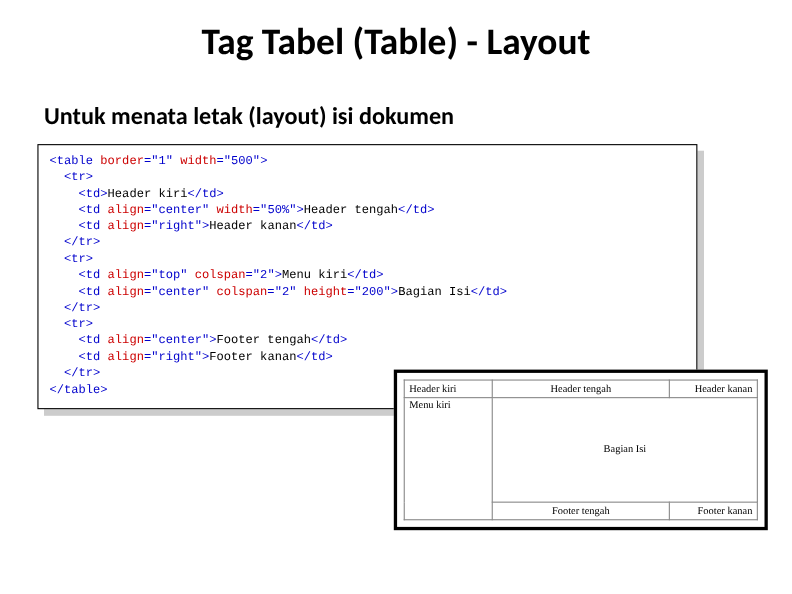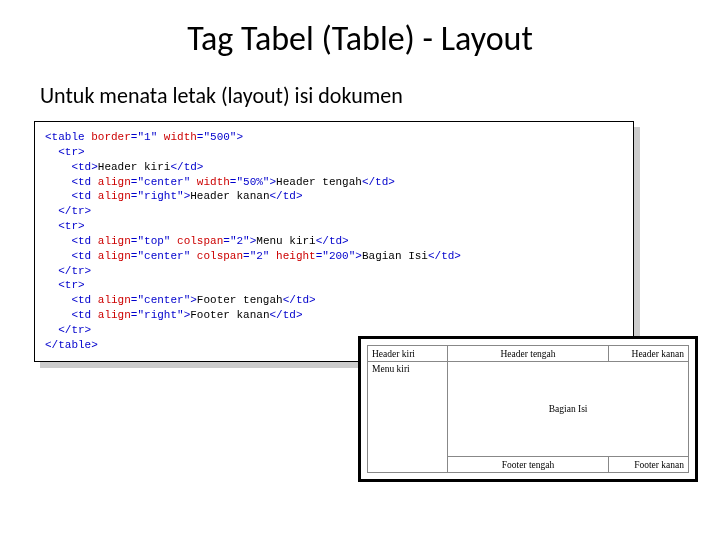--- a/index.html
+++ b/index.html
@@ -10,28 +10,28 @@
     background: #fff;
     font-family: Calibri, Arial, sans-serif;
     color: #000;
     position: relative;
     overflow: hidden;
   }
   .title {
     font-size: 34px;
     text-align: center;
     margin-top: 18px;
-    margin-bottom: 23px;
-    font-weight: 400;
+    margin-bottom: 33px;
+    font-weight: 700;
   }
   .subtitle {
     font-size: 22px;
     margin-left: 40px;
     margin-bottom: 12px;
-    font-weight: 400;
+    font-weight: 700;
   }
   .code-region {
     position: relative;
     margin-left: 34px;
     width: 600px;
   }
   .code-shadow {
     position: absolute;
     top: 6px;
     left: 6px;

